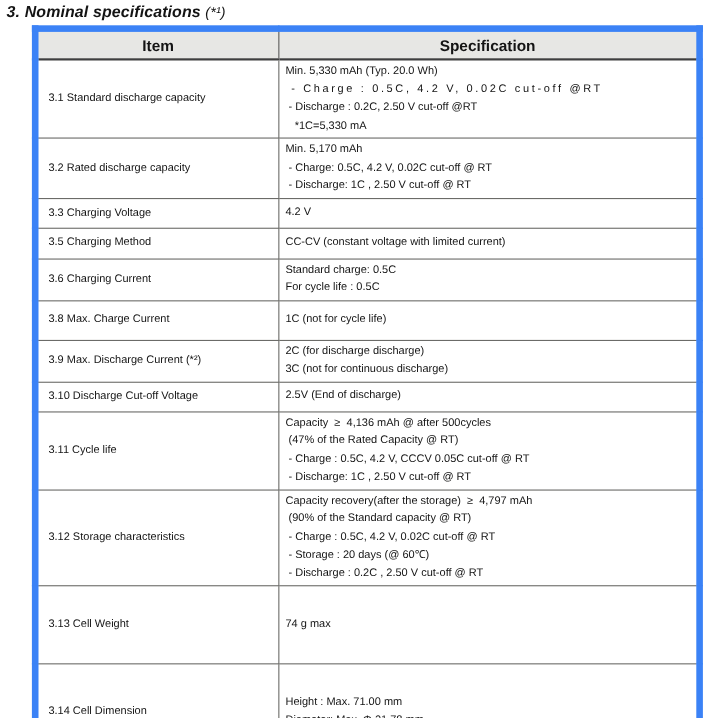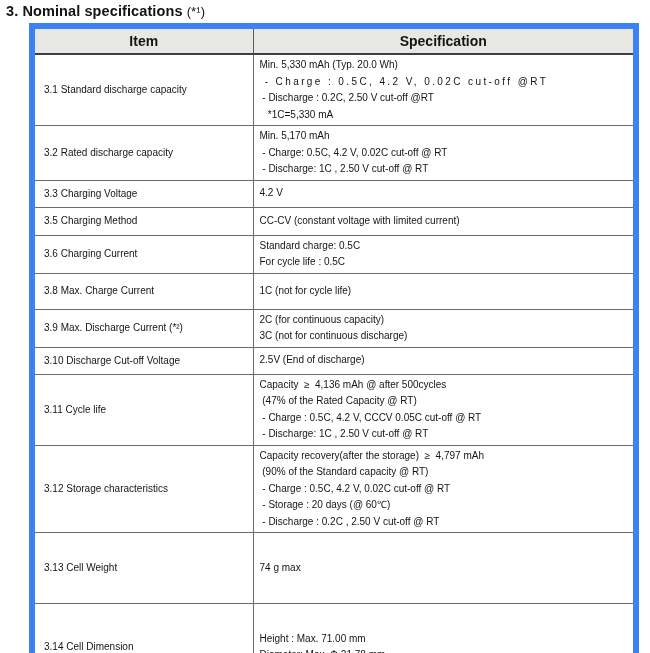--- a/index.html
+++ b/index.html
@@ -11,20 +11,21 @@
     color: #141414;
     -webkit-font-smoothing: antialiased;
   }
   .page { width: 650px; height: 653px; overflow: hidden; padding-top: 3px; }
 
   .doc-title {
     margin: 0 0 4px 6px;
     font-size: 14.5px;
     font-weight: bold;
     letter-spacing: 0.1px;
+    font-style: italic;
   }
   .doc-title .title-note {
     font-weight: normal;
     font-size: 13px;
   }
 
   table.spec-table {
     border-collapse: collapse;
     table-layout: fixed;
     margin-left: 29px;
@@ -145,21 +146,21 @@
         </tr>
         <tr>
           <td class="item-cell">3.8 Max. Charge Current</td>
           <td class="spec-cell">
             <div class="spec-line">1C (not for cycle life)</div>
           </td>
         </tr>
         <tr>
           <td class="item-cell">3.9 Max. Discharge Current (*²)</td>
           <td class="spec-cell">
-            <div class="spec-line">2C (for continuous capacity)</div>
+            <div class="spec-line">2C (for discharge discharge)</div>
             <div class="spec-line">3C (not for continuous discharge)</div>
           </td>
         </tr>
         <tr>
           <td class="item-cell">3.10 Discharge Cut-off Voltage</td>
           <td class="spec-cell">
             <div class="spec-line">2.5V (End of discharge)</div>
           </td>
         </tr>
         <tr>

